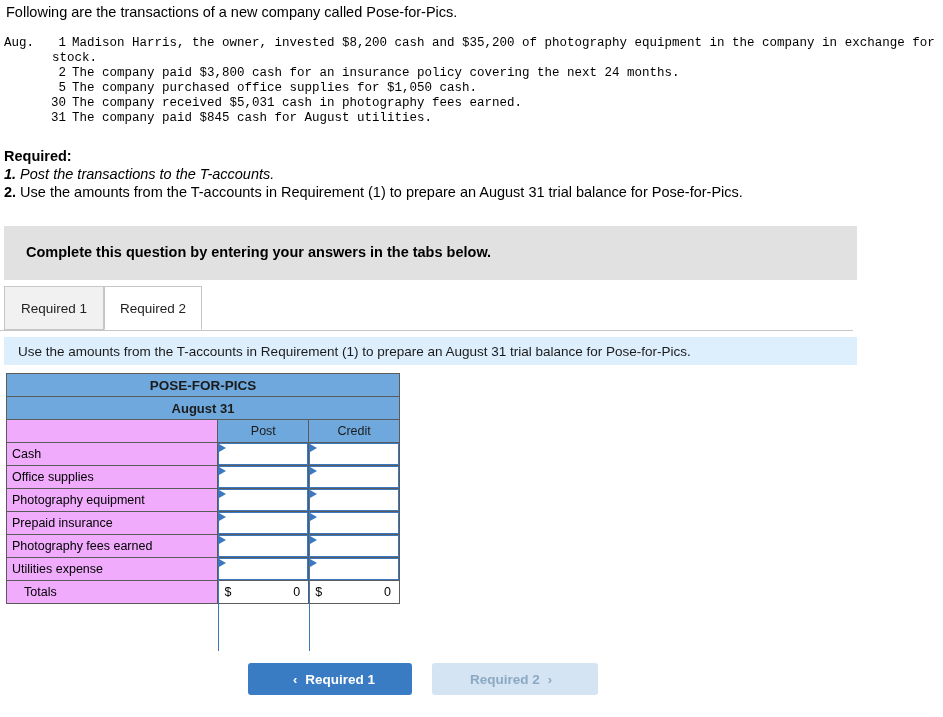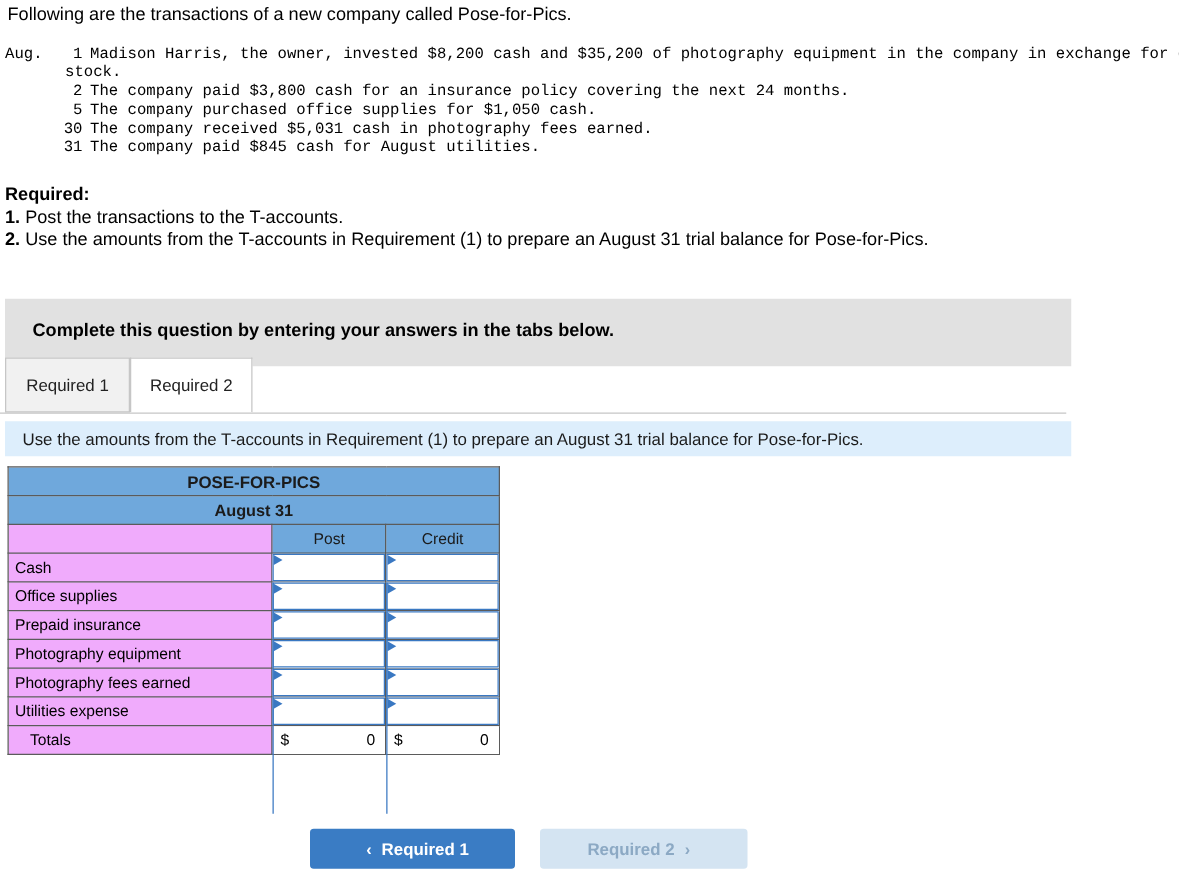--- a/index.html
+++ b/index.html
@@ -35,30 +35,31 @@
   .txn-cont { display: block; height: 15px; padding-left: 48px; }
 
   
   .req-head {
     position: absolute; left: 4px; top: 148px;
     font-size: 14.5px; font-weight: bold; text-align: center;
   }
   .req-line1 {
     position: absolute; left: 4px; top: 166px;
     font-size: 14.5px;
+    font-style: italic;
   }
   .req-line2 {
     position: absolute; left: 4px; top: 184px;
     font-size: 14.5px;
   }
   .req-num { font-weight: bold; }
 
   
   .grey-bar {
-    position: absolute; left: 4px; top: 239px;
+    position: absolute; left: 4px; top: 226px;
     width: 853px; height: 54px;
     background: #e1e1e1;
   }
   .grey-bar-text {
     position: absolute; left: 22px; top: 18px;
     font-size: 14.5px; font-weight: bold; color: #000;
   }
 
   
   .tabs {
@@ -265,30 +266,30 @@
       <tr>
         <td class="acct">Office supplies</td>
         <td class="amt">
             <div class="amtbox"></div>
           </td>
         <td class="amt">
             <div class="amtbox"></div>
           </td>
       </tr>
       <tr>
+        <td class="acct">Photography equipment</td>
+        <td class="amt">
+            <div class="amtbox"></div>
+          </td>
+        <td class="amt">
+            <div class="amtbox"></div>
+          </td>
+      </tr>
+      <tr>
         <td class="acct">Prepaid insurance</td>
-        <td class="amt">
-            <div class="amtbox"></div>
-          </td>
-        <td class="amt">
-            <div class="amtbox"></div>
-          </td>
-      </tr>
-      <tr>
-        <td class="acct">Photography equipment</td>
         <td class="amt">
             <div class="amtbox"></div>
           </td>
         <td class="amt">
             <div class="amtbox"></div>
           </td>
       </tr>
       <tr>
         <td class="acct">Photography fees earned</td>
         <td class="amt">

